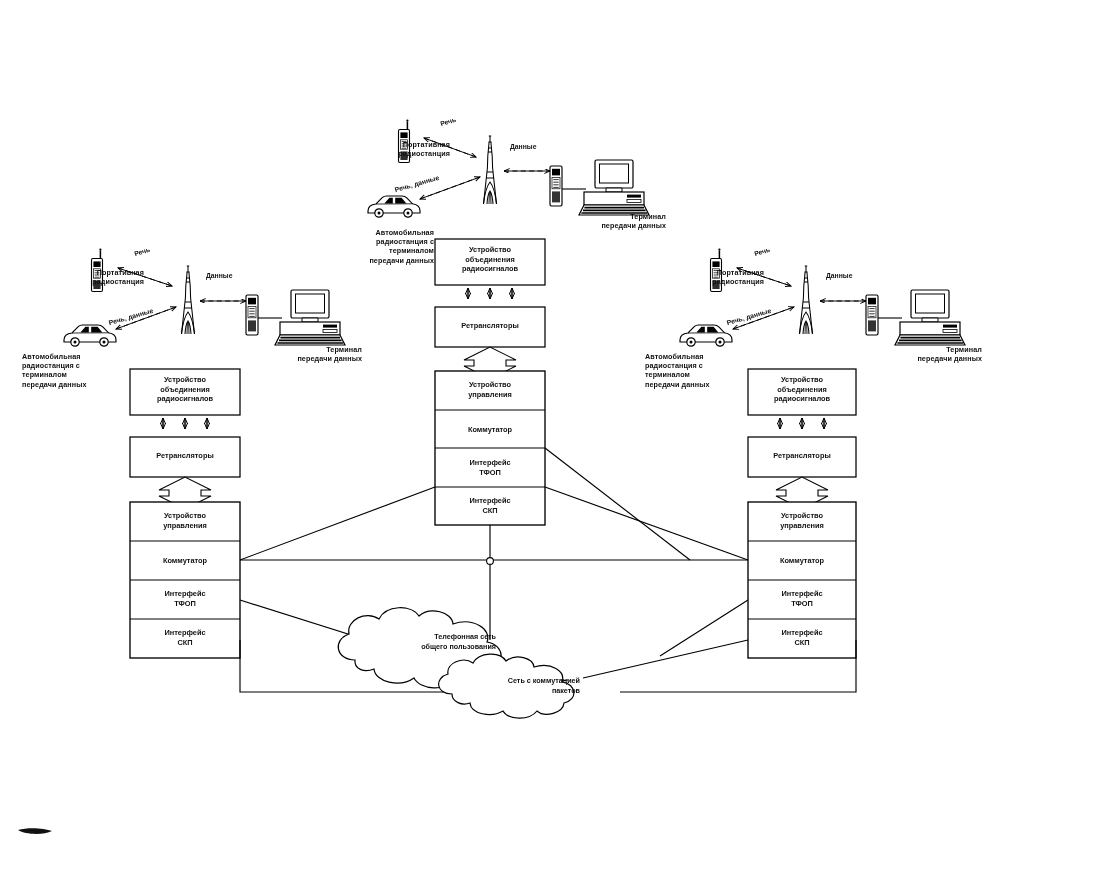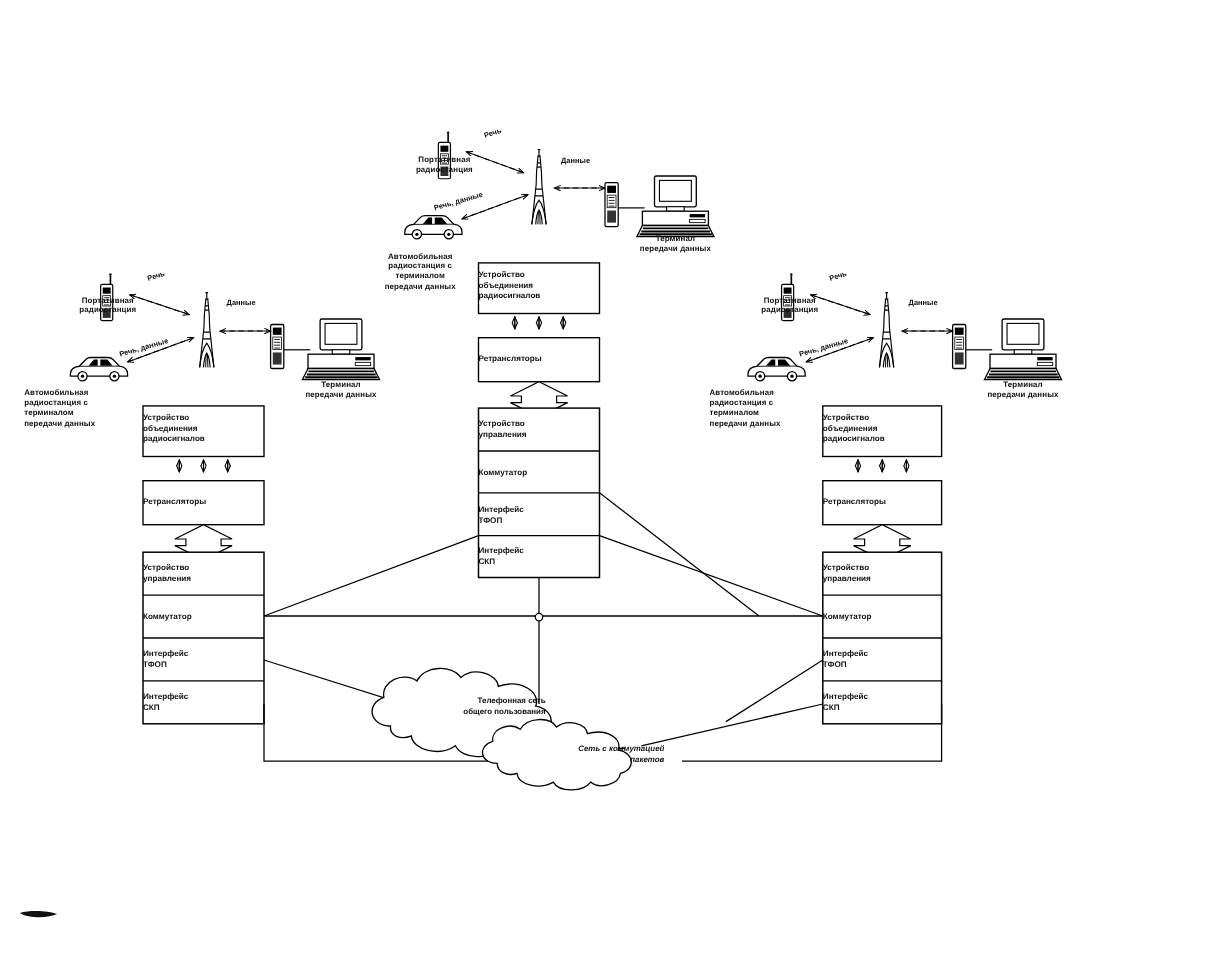--- a/index.html
+++ b/index.html
@@ -1,22 +1,22 @@
 <!DOCTYPE html>
 <html><head>
 <meta charset="utf-8">
 <style>
   html,body{margin:0;padding:0;background:#fff;}
   body{width:1115px;height:872px;position:relative;overflow:hidden;
        font-family:"Liberation Sans","DejaVu Sans",sans-serif;color:#000;}
   #stage{position:absolute;left:0;top:0;width:1115px;height:872px;}
   svg.layer{position:absolute;left:0;top:0;width:1115px;height:872px;}
-  .lbl{position:absolute;text-align:center;line-height:1.28;color:#111;
+  .lbl{position:absolute;text-align:right;line-height:1.28;color:#111;
        font-size:7.2px;font-weight:700;letter-spacing:.1px;}
-  .boxtxt{position:absolute;line-height:1.3;
+  .boxtxt{position:absolute;text-align:center;line-height:1.3;
           font-size:7.4px;font-weight:700;color:#111;}
   .cloudtxt{position:absolute;text-align:right;line-height:1.32;
             font-size:7.2px;font-weight:700;color:#111;}
   .arrlbl{position:absolute;font-size:6.8px;font-weight:700;color:#111;
           white-space:nowrap;}
 </style>
 </head>
 <body>
 
 <div id="stage">
@@ -257,15 +257,15 @@
   <div class="arrlbl" style="left:826px;top:272px;">Данные</div>
 
   <div class="boxtxt" style="left:748px;top:375px;width:108px;">Устройство<br>объединения<br>радиосигналов</div>
   <div class="boxtxt" style="left:748px;top:451px;width:108px;">Ретрансляторы</div>
   <div class="boxtxt" style="left:748px;top:511px;width:108px;">Устройство<br>управления</div>
   <div class="boxtxt" style="left:748px;top:556px;width:108px;">Коммутатор</div>
   <div class="boxtxt" style="left:748px;top:589px;width:108px;">Интерфейс<br>ТФОП</div>
   <div class="boxtxt" style="left:748px;top:628px;width:108px;">Интерфейс<br>СКП</div>
 
   <div class="cloudtxt" style="left:356px;top:632px;width:140px;">Телефонная сеть<br>общего пользования</div>
-  <div class="cloudtxt" style="left:476px;top:676px;width:128px;font-style:italic;">Сеть с коммутацией<br>пакетов</div>
+  <div class="cloudtxt" style="left:452px;top:676px;width:128px;">Сеть с коммутацией<br>пакетов</div>
 
 </div>
 
 </body></html>

